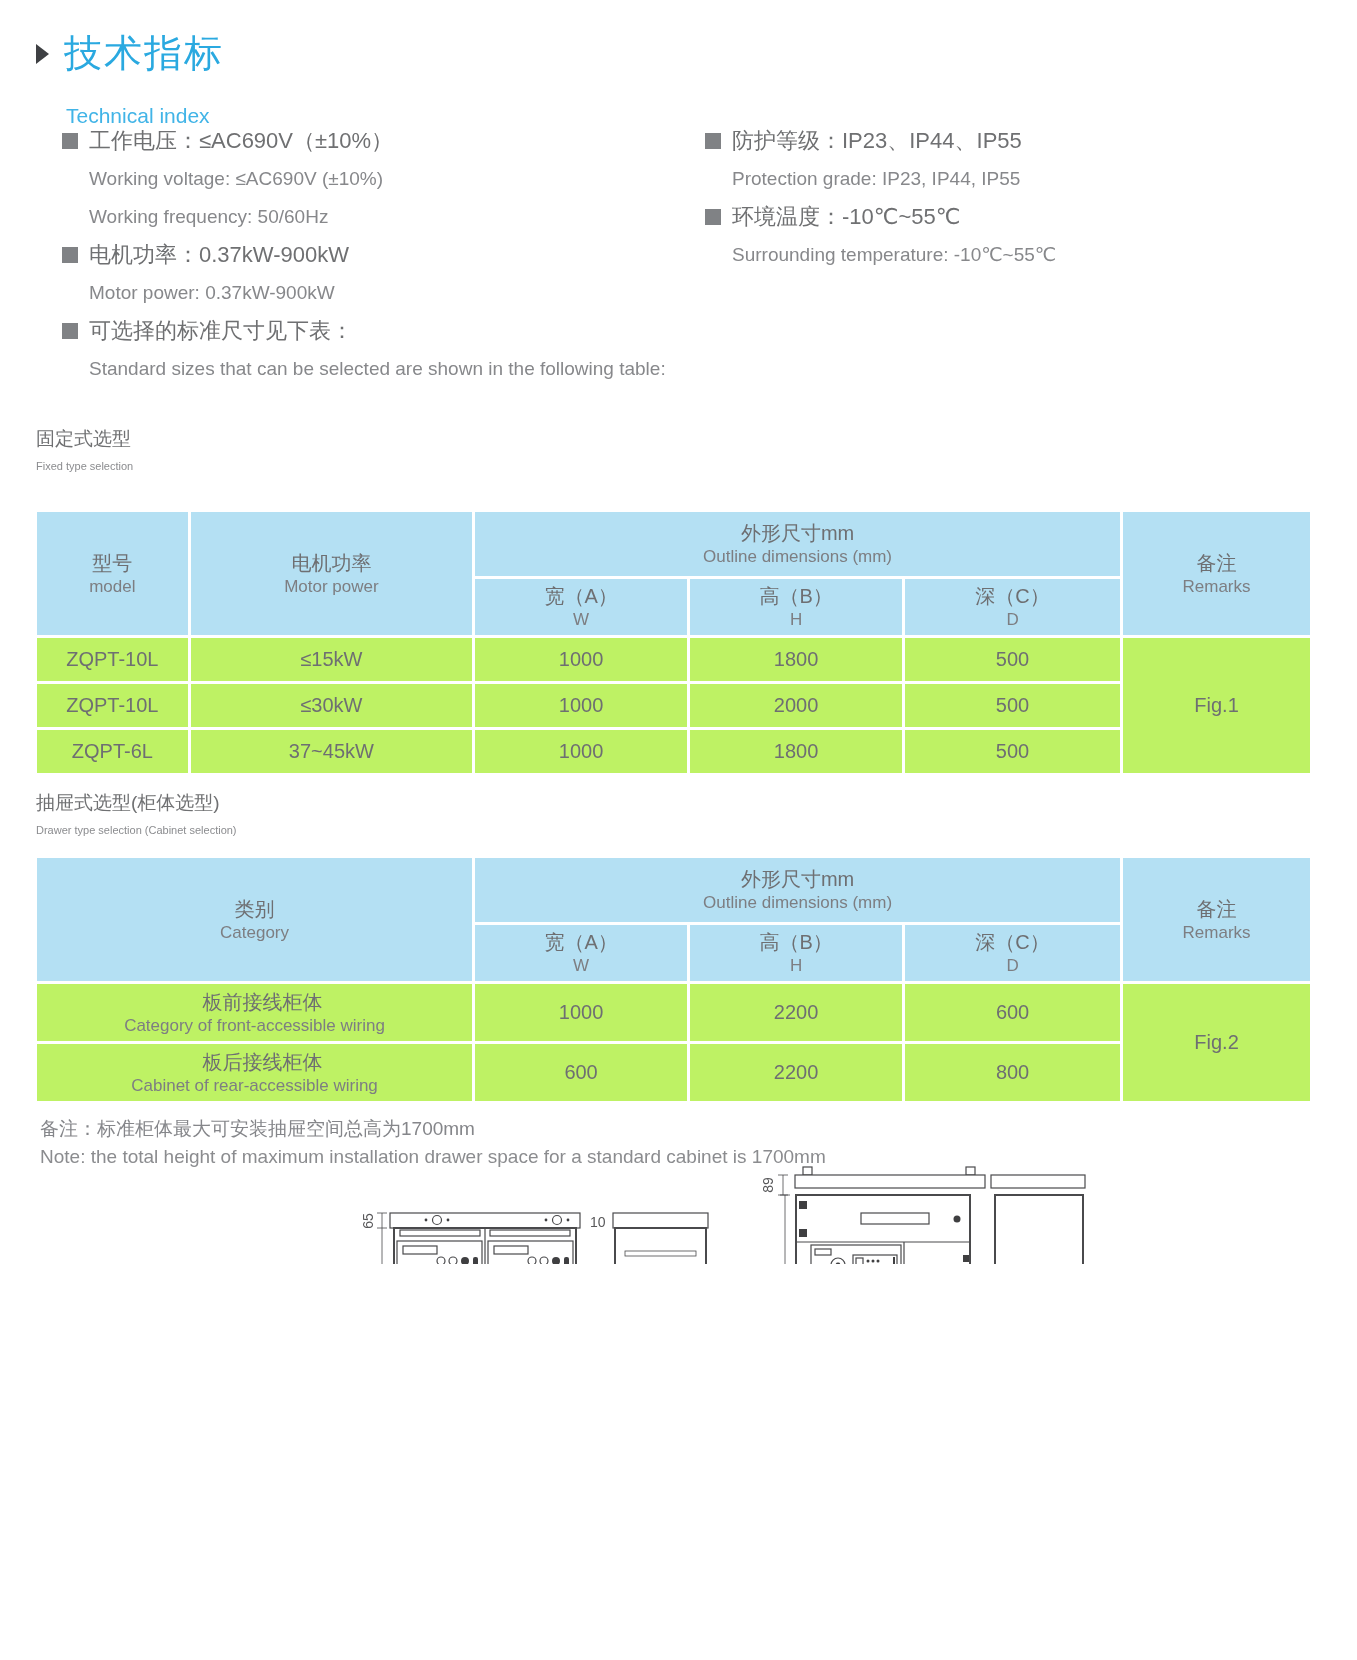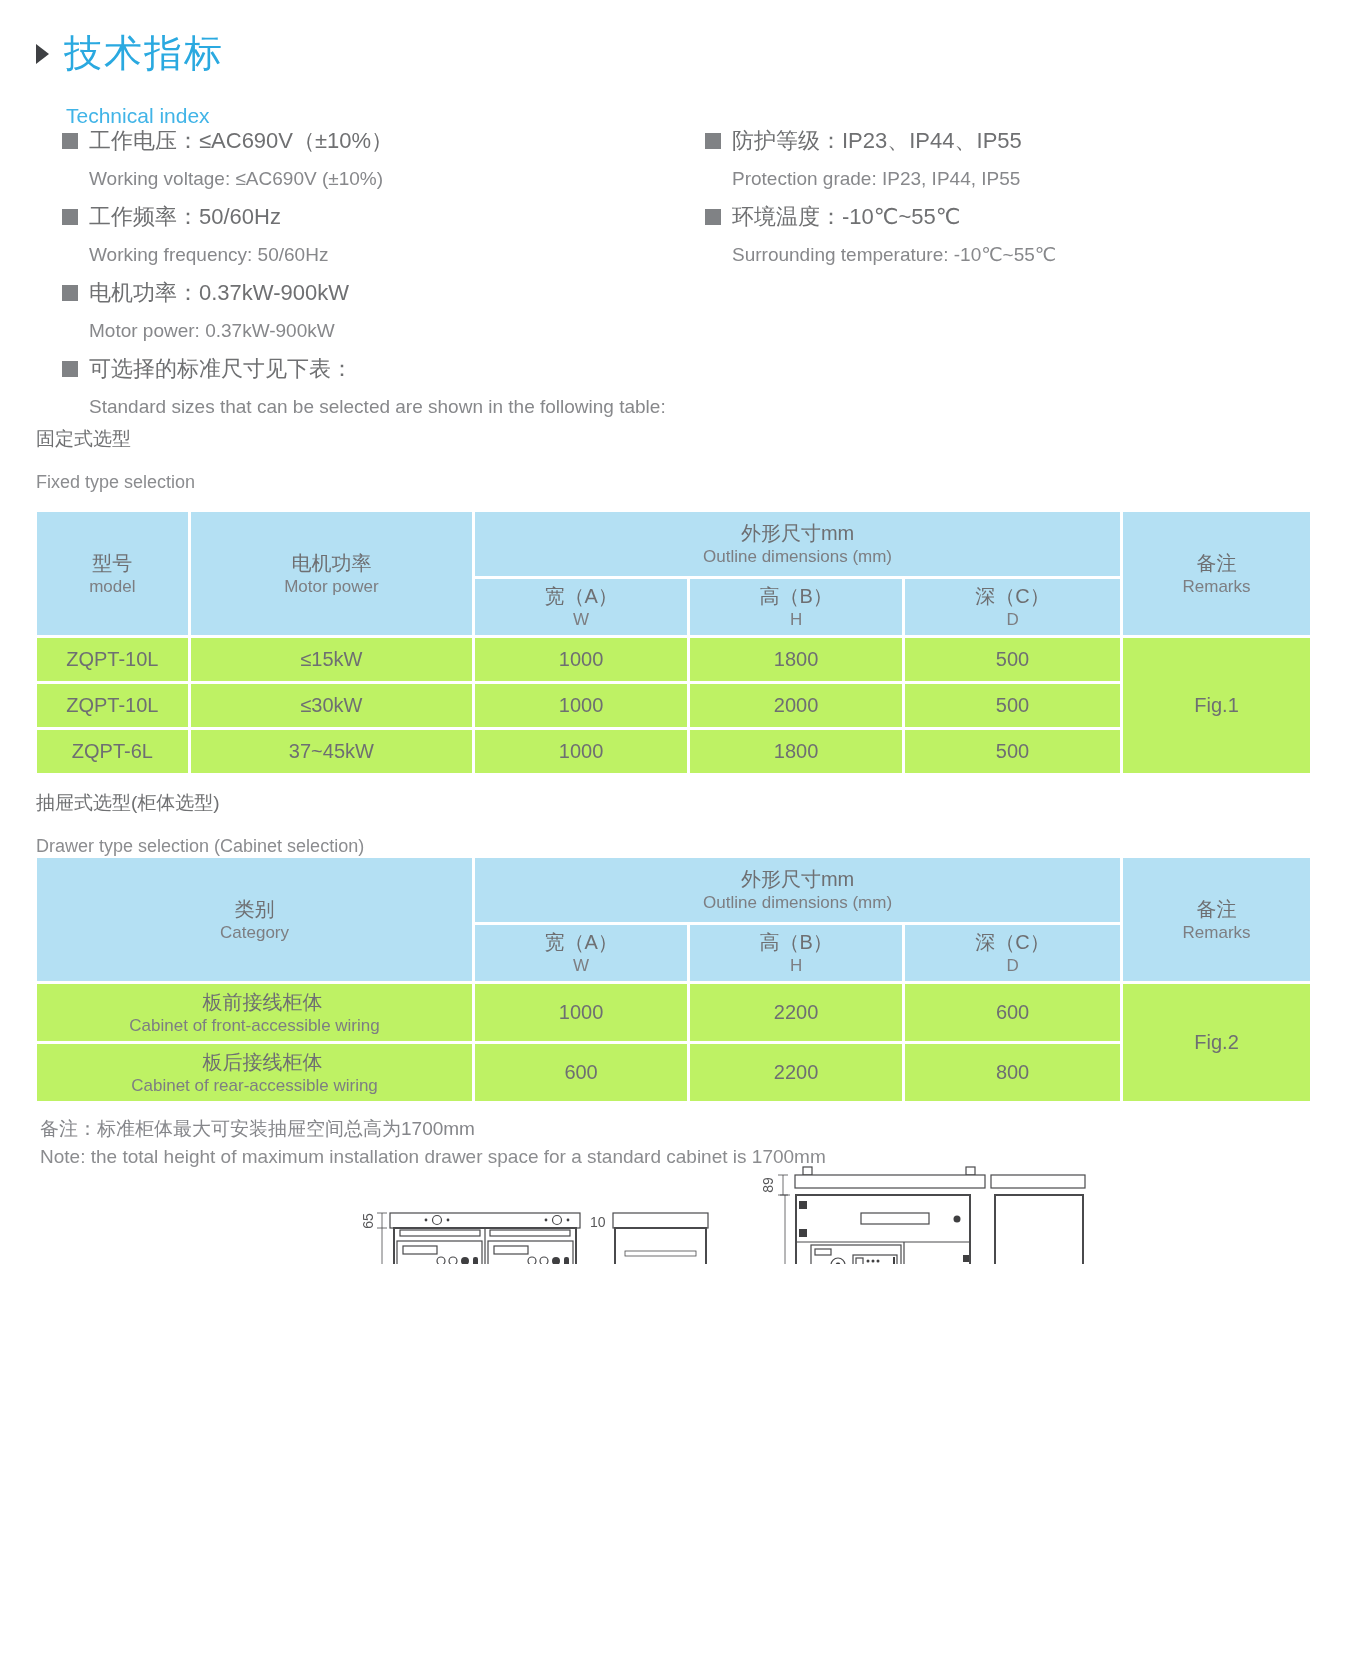--- a/index.html
+++ b/index.html
@@ -19,21 +19,21 @@
   .spec-col.left{left:0;width:640px;}
   .spec-col.right{left:643px;width:600px;}
   .li-cn{display:flex;align-items:center;gap:11px;font-size:22px;color:#6f7072;height:26px;margin-bottom:12px;}
   .bullet{width:16px;height:16px;background:#808285;flex:none;}
   .li-en{font-size:19px;color:#87888b;height:26px;line-height:26px;margin:0 0 12px 27px;}
   .gap-top{margin-top:11px;}
 
   
   .sec{position:absolute;left:36px;}
   .sec-cn{font-size:19px;color:#6f7072;}
-  .sec-en{font-size:18px;color:#8b8c8f;margin-top:20px;}
+  .sec-en{font-size:11px;color:#8b8c8f;margin-top:8px;}
   #sec1{top:426px;} #sec2{top:790px;}
 
   
   table.spec{position:absolute;left:34px;border-collapse:separate;border-spacing:3px;table-layout:fixed;width:1279px;}
   #t1{top:509px;} #t2{top:855px;}
   table.spec th,table.spec td{padding:0;text-align:center;vertical-align:middle;font-weight:400;}
   .hcell{background:#b4e0f3;color:#6e6f72;}
   .bcell{background:#bef264;color:#6e6f72;font-size:20px;}
   .h-cn{font-size:20px;line-height:24px;}
   .h-en{font-size:17px;color:#7d7e82;line-height:21px;margin-top:1px;}
@@ -69,24 +69,20 @@
     <div class="title-en">Technical index</div>
   </div>
 
   <div class="specs">
     <div class="spec-col left">
       <div class="li-cn">
         <span class="bullet"></span>
         <span>工作电压：≤AC690V（±10%）</span>
       </div>
       <div class="li-en">Working voltage: ≤AC690V (±10%)</div>
-      <div class="li-cn">
-        <span class="bullet"></span>
-        <span>工作频率：50/60Hz</span>
-      </div>
       <div class="li-en">Working frequency: 50/60Hz</div>
       <div class="li-cn">
         <span class="bullet"></span>
         <span>电机功率：0.37kW-900kW</span>
       </div>
       <div class="li-en">Motor power: 0.37kW-900kW</div>
       <div class="li-cn gap-top">
         <span class="bullet"></span>
         <span>可选择的标准尺寸见下表：</span>
       </div>
@@ -216,21 +212,21 @@
         <div class="h-en">H</div>
       </th>
       <th class="hcell">
         <div class="h-cn">深（C）</div>
         <div class="h-en">D</div>
       </th>
     </tr>
     <tr class="rb2">
       <td class="bcell">
         <div class="c-cn">板前接线柜体</div>
-        <div class="c-en">Cabinet of front-accessible wiring</div>
+        <div class="c-en">Category of front-accessible wiring</div>
       </td>
       <td class="bcell">1000</td>
       <td class="bcell">2200</td>
       <td class="bcell">600</td>
       <td class="bcell" rowspan="2">Fig.2</td>
     </tr>
     <tr class="rb2">
       <td class="bcell">
         <div class="c-cn">板后接线柜体</div>
         <div class="c-en">Cabinet of rear-accessible wiring</div>

